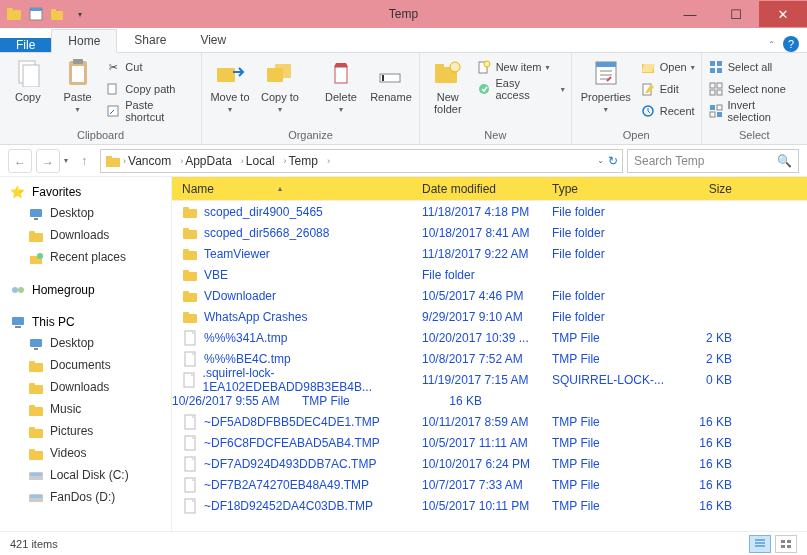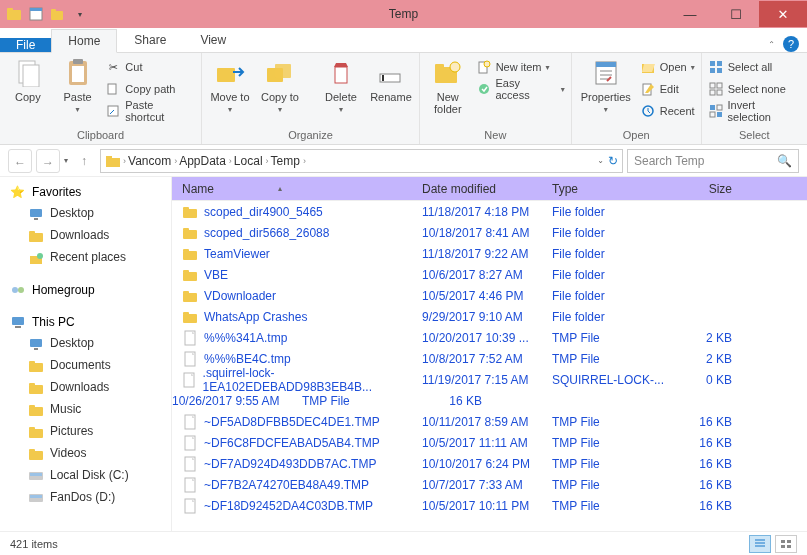--- a/index.html
+++ b/index.html
@@ -23,31 +23,31 @@
 .rb-row { display: flex; flex: 1; align-items: flex-start; gap: 6px; }
 .rb-big { display: flex; flex-direction: column; align-items: center; width: 44px; padding-top: 2px; font-size: 11px; color: #444; gap: 2px; }
 .rb-big .icn { width: 32px; height: 32px; display: flex; align-items: center; justify-content: center; }
 .rb-small-col { display: flex; flex-direction: column; gap: 2px; padding-top: 2px; }
 .rb-small { display: flex; align-items: center; gap: 4px; font-size: 11px; color: #444; height: 20px; }
 .rb-small .sicn { width: 16px; height: 16px; display: flex; align-items: center; justify-content: center; }
 .rb-label { font-size: 11px; color: #666; padding: 1px 0 3px; }
 .navbar { height: 32px; background: #fff; display: flex; align-items: center; gap: 4px; padding: 0 8px; border-bottom: 1px solid #eee; }
 .nav-btn { width: 24px; height: 24px; border: 1px solid #ddd; border-radius: 3px; display: flex; align-items: center; justify-content: center; color: #888; font-size: 12px; }
 .crumb-box { flex: 1; height: 24px; border: 1px solid #ccc; display: flex; align-items: center; padding: 0 4px; gap: 2px; font-size: 12px; color: #333; }
-.crumb-item { display: flex; align-items: center; gap: 3px; }
+.crumb-item { display: flex; align-items: center; gap: 9px; }
 .crumb-sep { color: #888; font-size: 9px; }
 .search-box { width: 172px; height: 24px; border: 1px solid #ccc; display: flex; align-items: center; padding: 0 6px; font-size: 12px; color: #888; justify-content: space-between; }
 .content { flex: 1; display: flex; background: #fff; overflow: hidden; }
 .sidebar { width: 172px; border-right: 1px solid #eee; overflow-y: auto; padding: 4px 0; }
 .sb-group { margin-bottom: 10px; }
 .sb-head { display: flex; align-items: center; gap: 6px; font-size: 12px; padding: 3px 10px; }
 .sb-item { display: flex; align-items: flex-start; gap: 6px; font-size: 12px; padding: 3px 10px 3px 28px; color: #333; }
 .sb-icon { width: 16px; height: 16px; display: flex; align-items: center; justify-content: center; }
 .filelist { flex: 1; overflow: auto; position: relative; }
-.fl-header { display: flex; font-size: 12px; color: #333; border-bottom: 1px solid #eee; height: 24px; align-items: center; position: sticky; top: 0; background: #c4b5fd; }
+.fl-header { display: flex; font-size: 12px; color: #333; border-bottom: 1px solid #eee; height: 24px; align-items: center; position: sticky; top: 0; background: #fde047; }
 .col-name { width: 250px; padding-left: 10px; display: flex; align-items: center; gap: 4px; }
 .col-date { width: 130px; }
 .col-type { width: 120px; }
 .col-size { width: 70px; text-align: right; padding-right: 10px; }
 .fl-row { display: flex; font-size: 12px; color: #1d4ed8; height: 21px; align-items: center; }
 .fl-row .col-name { display: flex; align-items: center; gap: 6px; }
 .file-ico { width: 16px; height: 16px; display: inline-flex; align-items: center; justify-content: center; }
 .statusbar { height: 24px; background: #fff; border-top: 1px solid #eee; display: flex; align-items: center; padding: 0 10px; font-size: 11px; color: #444; }
 .status-right { margin-left: auto; display: flex; gap: 4px; }
 .view-btn { width: 22px; height: 18px; border: 1px solid #ccc; display: flex; align-items: center; justify-content: center; }
@@ -559,21 +559,20 @@
           <div class="fl-row">
       <div class="col-name">
               <span class="file-ico">
                 <svg width="16" height="14">
                   <rect x="1" y="4" width="14" height="9" fill="#f2c94c" rx="1"></rect>
                   <rect x="1" y="2" width="6" height="3" fill="#f2c94c" rx="1"></rect>
                 </svg>
               </span>
               <span>VBE</span>
             </div>
-      <div class="col-date">10/6/2017 8:27 AM</div>
       <div class="col-type">File folder</div>
       <div class="col-size"></div>
     </div>
           <div class="fl-row">
       <div class="col-name">
               <span class="file-ico">
                 <svg width="16" height="14">
                   <rect x="1" y="4" width="14" height="9" fill="#f2c94c" rx="1"></rect>
                   <rect x="1" y="2" width="6" height="3" fill="#f2c94c" rx="1"></rect>
                 </svg>

